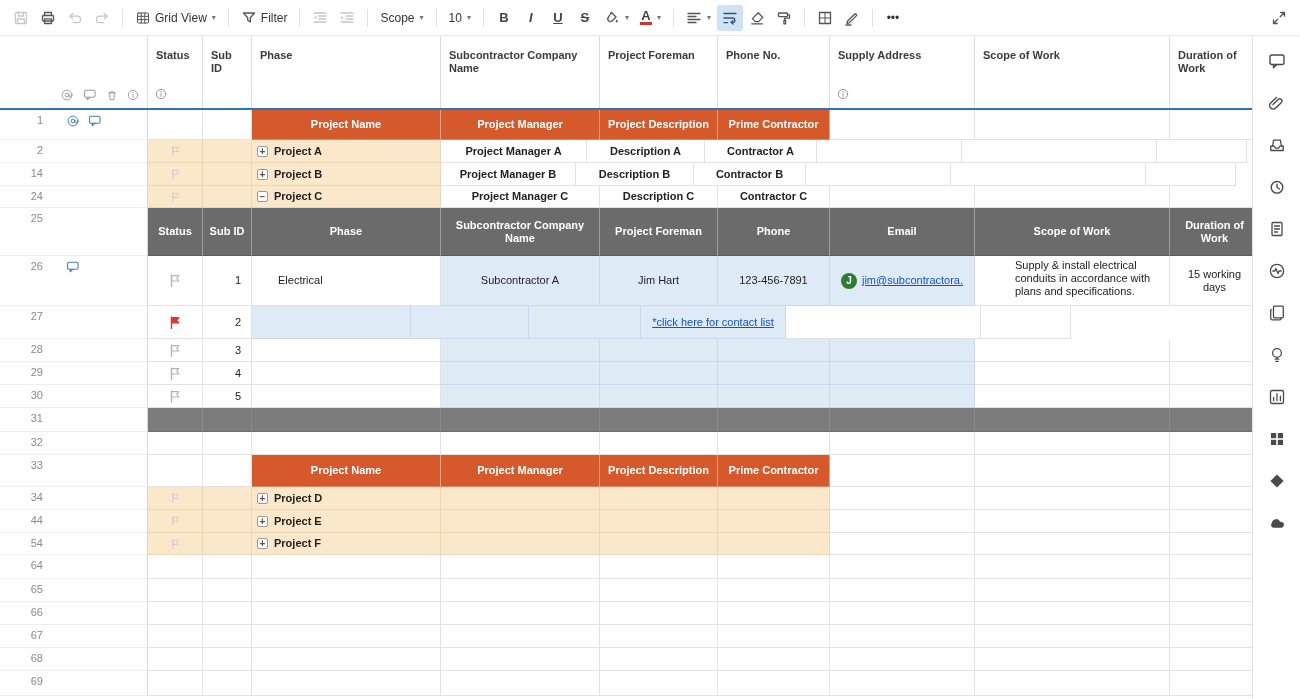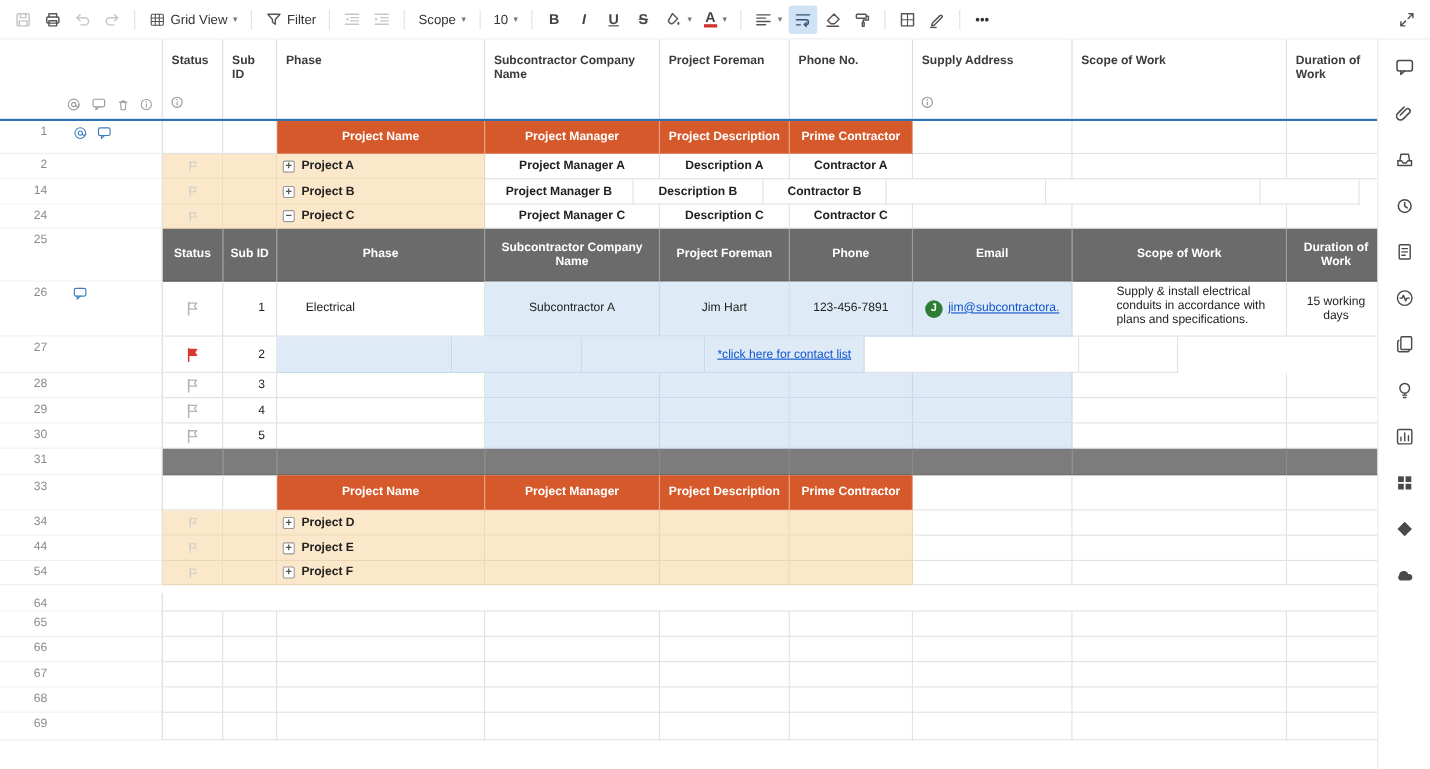--- a/index.html
+++ b/index.html
@@ -361,21 +361,21 @@
                   <path d="M2.5 1V12.5" stroke="#cdcdcd" stroke-width="1.4" fill="none" stroke-linecap="round"></path>
                   <path d="M2.5 1.6H9.8L7.8 4.3 9.8 7H2.5Z" fill="none" stroke="#cdcdcd" stroke-width="1.2" stroke-linejoin="round"></path>
                 </svg>
               </span>
             </div>
             <div class="cell bg-cream" style="width: 49px;"></div>
             <div class="cell bg-cream bold" style="width: 189px;">
               <span class="xp">+</span>
               <span>Project A</span>
             </div>
-            <div class="cell center bold" style="width: 159px; align-items: center;">
+            <div class="cell center bold" style="width: 146px; align-items: center;">
               <span>Project Manager A</span>
             </div>
             <div class="cell center bold" style="width: 118px;">
               <span>Description A</span>
             </div>
             <div class="cell center bold" style="width: 112px;">
               <span>Contractor A</span>
             </div>
             <div class="cell" style="width: 145px;"></div>
             <div class="cell" style="width: 195px;"></div>
@@ -619,198 +619,212 @@
             <div class="cell bg-dark" style="width: 55px;"></div>
             <div class="cell bg-dark" style="width: 49px;"></div>
             <div class="cell bg-dark" style="width: 189px;"></div>
             <div class="cell bg-dark" style="width: 159px;"></div>
             <div class="cell bg-dark" style="width: 118px;"></div>
             <div class="cell bg-dark" style="width: 112px;"></div>
             <div class="cell bg-dark" style="width: 145px;"></div>
             <div class="cell bg-dark" style="width: 195px;"></div>
             <div class="cell bg-dark" style="width: 90px;"></div>
           </div>
-          <div class="row" style="height: 32px;">
-            <div class="gutter">
-              <div class="num">33</div>
-            </div>
-            <div class="cell" style="width: 55px;"></div>
-            <div class="cell" style="width: 49px;"></div>
-            <div class="cell bg-orange" style="width: 189px;">
-              <span>Project Name</span>
-            </div>
-            <div class="cell bg-orange" style="width: 159px;">
-              <span>Project Manager</span>
-            </div>
-            <div class="cell bg-orange" style="width: 118px;">
-              <span>Project Description</span>
-            </div>
-            <div class="cell bg-orange" style="width: 112px;">
-              <span>Prime Contractor</span>
-            </div>
-            <div class="cell" style="width: 145px;"></div>
-            <div class="cell" style="width: 195px;"></div>
-            <div class="cell" style="width: 90px;"></div>
-          </div>
-          <div class="row" style="height: 23px;">
-            <div class="gutter">
-              <div class="num">34</div>
-            </div>
-            <div class="cell bg-cream" style="width: 55px;">
-              <span class="flagwrap">
-                <svg width="9" height="10" viewBox="0 0 12 13">
-                  <path d="M2.5 1V12.5" stroke="#cdcdcd" stroke-width="1.4" fill="none" stroke-linecap="round"></path>
-                  <path d="M2.5 1.6H9.8L7.8 4.3 9.8 7H2.5Z" fill="none" stroke="#cdcdcd" stroke-width="1.2" stroke-linejoin="round"></path>
-                </svg>
-              </span>
-            </div>
-            <div class="cell bg-cream" style="width: 49px;"></div>
-            <div class="cell bg-cream bold" style="width: 189px;">
-              <span class="xp">+</span>
-              <span>Project D</span>
-            </div>
-            <div class="cell bg-cream" style="width: 159px;"></div>
-            <div class="cell bg-cream" style="width: 118px;"></div>
-            <div class="cell bg-cream" style="width: 112px;"></div>
-            <div class="cell" style="width: 145px;"></div>
-            <div class="cell" style="width: 195px;"></div>
-            <div class="cell" style="width: 90px;"></div>
-          </div>
-          <div class="row" style="height: 23px;">
-            <div class="gutter">
-              <div class="num">44</div>
-            </div>
-            <div class="cell bg-cream" style="width: 55px;">
-              <span class="flagwrap">
-                <svg width="9" height="10" viewBox="0 0 12 13">
-                  <path d="M2.5 1V12.5" stroke="#cdcdcd" stroke-width="1.4" fill="none" stroke-linecap="round"></path>
-                  <path d="M2.5 1.6H9.8L7.8 4.3 9.8 7H2.5Z" fill="none" stroke="#cdcdcd" stroke-width="1.2" stroke-linejoin="round"></path>
-                </svg>
-              </span>
-            </div>
-            <div class="cell bg-cream" style="width: 49px;"></div>
-            <div class="cell bg-cream bold" style="width: 189px;">
-              <span class="xp">+</span>
-              <span>Project E</span>
-            </div>
-            <div class="cell bg-cream" style="width: 159px;"></div>
-            <div class="cell bg-cream" style="width: 118px;"></div>
-            <div class="cell bg-cream" style="width: 112px;"></div>
-            <div class="cell" style="width: 145px;"></div>
-            <div class="cell" style="width: 195px;"></div>
-            <div class="cell" style="width: 90px;"></div>
-          </div>
-          <div class="row" style="height: 22px;">
-            <div class="gutter">
-              <div class="num">54</div>
-            </div>
-            <div class="cell bg-cream" style="width: 55px;">
-              <span class="flagwrap">
-                <svg width="9" height="10" viewBox="0 0 12 13">
-                  <path d="M2.5 1V12.5" stroke="#cdcdcd" stroke-width="1.4" fill="none" stroke-linecap="round"></path>
-                  <path d="M2.5 1.6H9.8L7.8 4.3 9.8 7H2.5Z" fill="none" stroke="#cdcdcd" stroke-width="1.2" stroke-linejoin="round"></path>
-                </svg>
-              </span>
-            </div>
-            <div class="cell bg-cream" style="width: 49px;"></div>
-            <div class="cell bg-cream bold" style="width: 189px;">
-              <span class="xp">+</span>
-              <span>Project F</span>
-            </div>
-            <div class="cell bg-cream" style="width: 159px;"></div>
-            <div class="cell bg-cream" style="width: 118px;"></div>
-            <div class="cell bg-cream" style="width: 112px;"></div>
-            <div class="cell" style="width: 145px;"></div>
-            <div class="cell" style="width: 195px;"></div>
-            <div class="cell" style="width: 90px;"></div>
-          </div>
-          <div class="row" style="height: 24px; align-items: flex-end;">
-            <div class="gutter">
-              <div class="num">64</div>
+          <div class="row" style="height: 23px;">
+            <div class="gutter">
+              <div class="num">32</div>
             </div>
             <div class="cell" style="width: 55px;"></div>
             <div class="cell" style="width: 49px;"></div>
             <div class="cell" style="width: 189px;"></div>
             <div class="cell" style="width: 159px;"></div>
             <div class="cell" style="width: 118px;"></div>
             <div class="cell" style="width: 112px;"></div>
             <div class="cell" style="width: 145px;"></div>
             <div class="cell" style="width: 195px;"></div>
             <div class="cell" style="width: 90px;"></div>
           </div>
-          <div class="row" style="height: 23px;">
-            <div class="gutter">
-              <div class="num">65</div>
+          <div class="row" style="height: 32px;">
+            <div class="gutter">
+              <div class="num">33</div>
+            </div>
+            <div class="cell" style="width: 55px;"></div>
+            <div class="cell" style="width: 49px;"></div>
+            <div class="cell bg-orange" style="width: 189px;">
+              <span>Project Name</span>
+            </div>
+            <div class="cell bg-orange" style="width: 159px;">
+              <span>Project Manager</span>
+            </div>
+            <div class="cell bg-orange" style="width: 118px;">
+              <span>Project Description</span>
+            </div>
+            <div class="cell bg-orange" style="width: 112px;">
+              <span>Prime Contractor</span>
+            </div>
+            <div class="cell" style="width: 145px;"></div>
+            <div class="cell" style="width: 195px;"></div>
+            <div class="cell" style="width: 90px;"></div>
+          </div>
+          <div class="row" style="height: 23px;">
+            <div class="gutter">
+              <div class="num">34</div>
+            </div>
+            <div class="cell bg-cream" style="width: 55px;">
+              <span class="flagwrap">
+                <svg width="9" height="10" viewBox="0 0 12 13">
+                  <path d="M2.5 1V12.5" stroke="#cdcdcd" stroke-width="1.4" fill="none" stroke-linecap="round"></path>
+                  <path d="M2.5 1.6H9.8L7.8 4.3 9.8 7H2.5Z" fill="none" stroke="#cdcdcd" stroke-width="1.2" stroke-linejoin="round"></path>
+                </svg>
+              </span>
+            </div>
+            <div class="cell bg-cream" style="width: 49px;"></div>
+            <div class="cell bg-cream bold" style="width: 189px;">
+              <span class="xp">+</span>
+              <span>Project D</span>
+            </div>
+            <div class="cell bg-cream" style="width: 159px;"></div>
+            <div class="cell bg-cream" style="width: 118px;"></div>
+            <div class="cell bg-cream" style="width: 112px;"></div>
+            <div class="cell" style="width: 145px;"></div>
+            <div class="cell" style="width: 195px;"></div>
+            <div class="cell" style="width: 90px;"></div>
+          </div>
+          <div class="row" style="height: 23px;">
+            <div class="gutter">
+              <div class="num">44</div>
+            </div>
+            <div class="cell bg-cream" style="width: 55px;">
+              <span class="flagwrap">
+                <svg width="9" height="10" viewBox="0 0 12 13">
+                  <path d="M2.5 1V12.5" stroke="#cdcdcd" stroke-width="1.4" fill="none" stroke-linecap="round"></path>
+                  <path d="M2.5 1.6H9.8L7.8 4.3 9.8 7H2.5Z" fill="none" stroke="#cdcdcd" stroke-width="1.2" stroke-linejoin="round"></path>
+                </svg>
+              </span>
+            </div>
+            <div class="cell bg-cream" style="width: 49px;"></div>
+            <div class="cell bg-cream bold" style="width: 189px;">
+              <span class="xp">+</span>
+              <span>Project E</span>
+            </div>
+            <div class="cell bg-cream" style="width: 159px;"></div>
+            <div class="cell bg-cream" style="width: 118px;"></div>
+            <div class="cell bg-cream" style="width: 112px;"></div>
+            <div class="cell" style="width: 145px;"></div>
+            <div class="cell" style="width: 195px;"></div>
+            <div class="cell" style="width: 90px;"></div>
+          </div>
+          <div class="row" style="height: 22px;">
+            <div class="gutter">
+              <div class="num">54</div>
+            </div>
+            <div class="cell bg-cream" style="width: 55px;">
+              <span class="flagwrap">
+                <svg width="9" height="10" viewBox="0 0 12 13">
+                  <path d="M2.5 1V12.5" stroke="#cdcdcd" stroke-width="1.4" fill="none" stroke-linecap="round"></path>
+                  <path d="M2.5 1.6H9.8L7.8 4.3 9.8 7H2.5Z" fill="none" stroke="#cdcdcd" stroke-width="1.2" stroke-linejoin="round"></path>
+                </svg>
+              </span>
+            </div>
+            <div class="cell bg-cream" style="width: 49px;"></div>
+            <div class="cell bg-cream bold" style="width: 189px;">
+              <span class="xp">+</span>
+              <span>Project F</span>
+            </div>
+            <div class="cell bg-cream" style="width: 159px;"></div>
+            <div class="cell bg-cream" style="width: 118px;"></div>
+            <div class="cell bg-cream" style="width: 112px;"></div>
+            <div class="cell" style="width: 145px;"></div>
+            <div class="cell" style="width: 195px;"></div>
+            <div class="cell" style="width: 90px;"></div>
+          </div>
+          <div class="row" style="height: 24px;">
+            <div class="gutter">
+              <div class="num">64</div>
             </div>
             <div class="cell" style="width: 55px;"></div>
             <div class="cell" style="width: 49px;"></div>
             <div class="cell" style="width: 189px;"></div>
             <div class="cell" style="width: 159px;"></div>
             <div class="cell" style="width: 118px;"></div>
             <div class="cell" style="width: 112px;"></div>
             <div class="cell" style="width: 145px;"></div>
             <div class="cell" style="width: 195px;"></div>
             <div class="cell" style="width: 90px;"></div>
           </div>
           <div class="row" style="height: 23px;">
             <div class="gutter">
-              <div class="num">66</div>
+              <div class="num">65</div>
             </div>
             <div class="cell" style="width: 55px;"></div>
             <div class="cell" style="width: 49px;"></div>
             <div class="cell" style="width: 189px;"></div>
             <div class="cell" style="width: 159px;"></div>
             <div class="cell" style="width: 118px;"></div>
             <div class="cell" style="width: 112px;"></div>
             <div class="cell" style="width: 145px;"></div>
             <div class="cell" style="width: 195px;"></div>
             <div class="cell" style="width: 90px;"></div>
           </div>
           <div class="row" style="height: 23px;">
             <div class="gutter">
-              <div class="num">67</div>
+              <div class="num">66</div>
             </div>
             <div class="cell" style="width: 55px;"></div>
             <div class="cell" style="width: 49px;"></div>
             <div class="cell" style="width: 189px;"></div>
             <div class="cell" style="width: 159px;"></div>
             <div class="cell" style="width: 118px;"></div>
             <div class="cell" style="width: 112px;"></div>
             <div class="cell" style="width: 145px;"></div>
             <div class="cell" style="width: 195px;"></div>
             <div class="cell" style="width: 90px;"></div>
           </div>
           <div class="row" style="height: 23px;">
             <div class="gutter">
-              <div class="num">68</div>
+              <div class="num">67</div>
             </div>
             <div class="cell" style="width: 55px;"></div>
             <div class="cell" style="width: 49px;"></div>
             <div class="cell" style="width: 189px;"></div>
             <div class="cell" style="width: 159px;"></div>
             <div class="cell" style="width: 118px;"></div>
             <div class="cell" style="width: 112px;"></div>
             <div class="cell" style="width: 145px;"></div>
             <div class="cell" style="width: 195px;"></div>
             <div class="cell" style="width: 90px;"></div>
           </div>
-          <div class="row" style="height: 25px;">
-            <div class="gutter">
-              <div class="num">69</div>
+          <div class="row" style="height: 23px;">
+            <div class="gutter">
+              <div class="num">68</div>
             </div>
             <div class="cell" style="width: 55px;"></div>
             <div class="cell" style="width: 49px;"></div>
             <div class="cell" style="width: 189px;"></div>
             <div class="cell" style="width: 159px;"></div>
             <div class="cell" style="width: 118px;"></div>
             <div class="cell" style="width: 112px;"></div>
             <div class="cell" style="width: 145px;"></div>
             <div class="cell" style="width: 195px;"></div>
             <div class="cell" style="width: 90px;"></div>
           </div>
+          <div class="row" style="height: 25px;">
+            <div class="gutter">
+              <div class="num">69</div>
+            </div>
+            <div class="cell" style="width: 55px;"></div>
+            <div class="cell" style="width: 49px;"></div>
+            <div class="cell" style="width: 189px;"></div>
+            <div class="cell" style="width: 159px;"></div>
+            <div class="cell" style="width: 118px;"></div>
+            <div class="cell" style="width: 112px;"></div>
+            <div class="cell" style="width: 145px;"></div>
+            <div class="cell" style="width: 195px;"></div>
+            <div class="cell" style="width: 90px;"></div>
+          </div>
         </div>
     </div>
 
     <div id="rail">
         <button class="railbtn">
           <svg width="18" height="18" viewBox="0 0 18 18" fill="none" stroke="currentColor" stroke-width="1.4" stroke-linecap="round" stroke-linejoin="round">
             <rect x="2" y="3" width="14" height="9.5" rx="2"></rect>
             <path d="M5.5 12.5v3.2l3.5-3.2"></path>
           </svg>
         </button>

